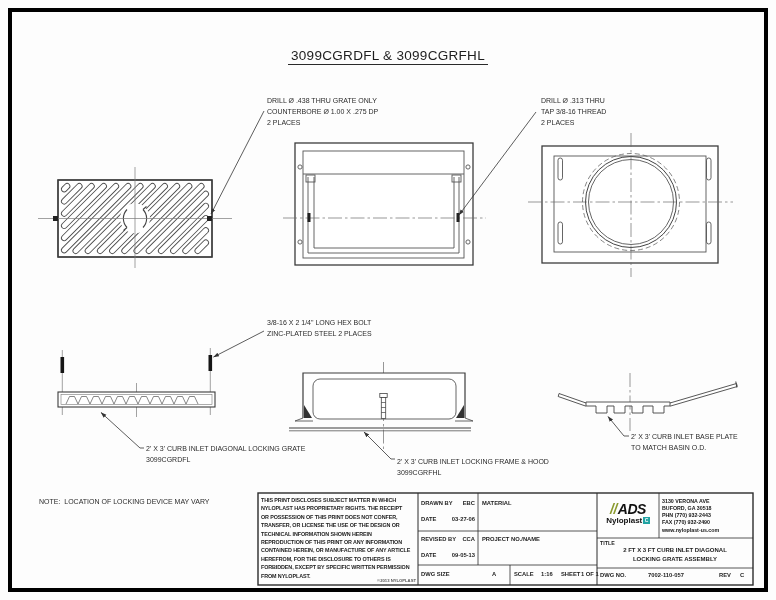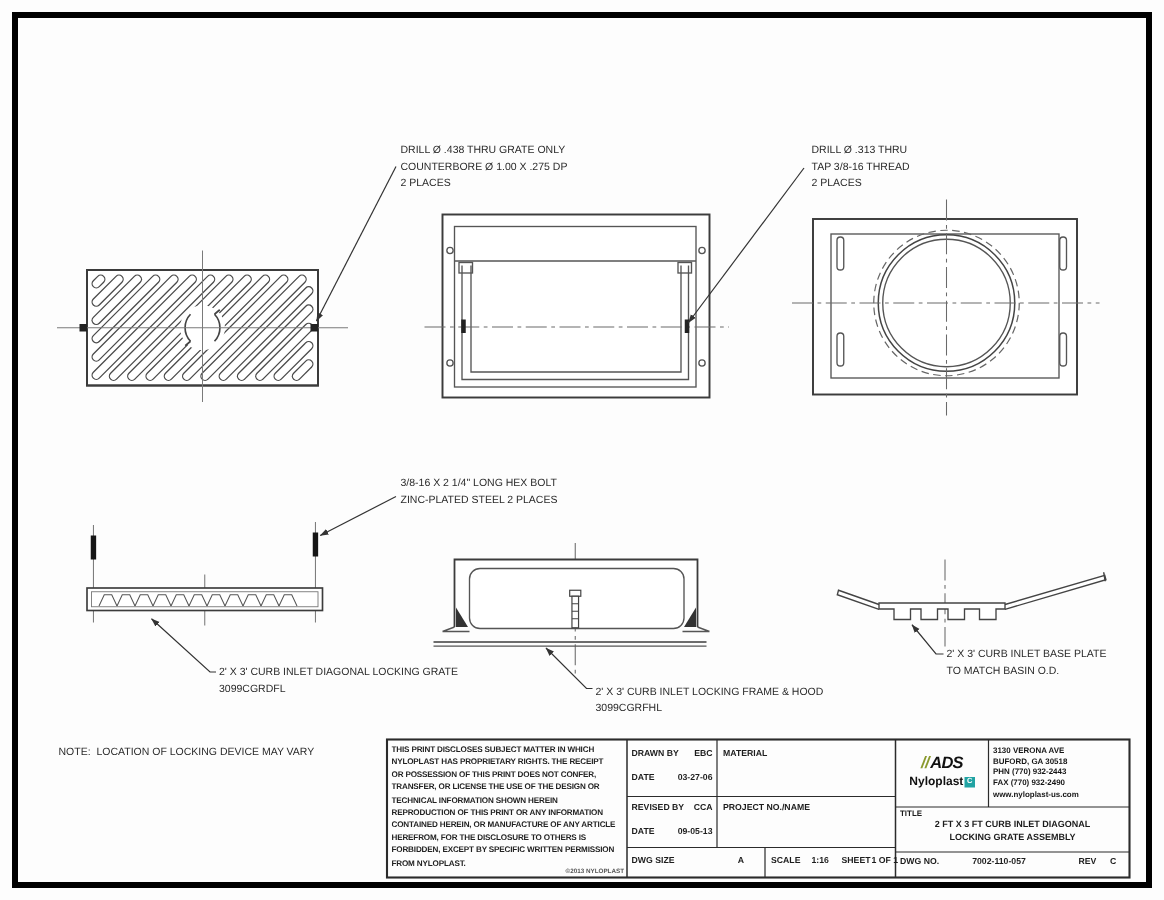--- a/index.html
+++ b/index.html
@@ -17,21 +17,21 @@
   
   .tb{position:absolute;font-weight:bold;font-size:5.8px;line-height:6.5px;color:#1c1c1c;white-space:nowrap;}
   .tb.small{font-size:5.3px;}
   .disclaimer{position:absolute;left:261px;top:496px;width:150px;height:82px;
               font-size:5.4px;line-height:8.4px;font-weight:bold;color:#222;
               white-space:normal;overflow:hidden;letter-spacing:-0.1px;}
   .copyright{position:absolute;left:330px;top:577.5px;width:86px;text-align:right;
              font-size:4.2px;font-weight:bold;color:#555;}
   .addr{position:absolute;left:662px;width:89px;font-size:5.3px;font-weight:bold;color:#151515;}
   .logo{position:absolute;left:599px;top:502px;width:58px;text-align:center;}
-  .logo .row1{font-size:11px;font-weight:bold;font-style:italic;line-height:14px;letter-spacing:-0.5px;color:#111;}
+  .logo .row1{font-size:14px;font-weight:bold;font-style:italic;line-height:14px;letter-spacing:-0.5px;color:#111;}
   .logo .slashes{color:var(--accent-green,#8a9a2e);margin-right:1px;}
   .logo .row2{font-size:8px;font-weight:bold;line-height:9px;color:#111;}
   .logo .mark{display:inline-block;width:6.5px;height:6.5px;background:var(--accent-teal,#21a3a3);
               color:#fff;font-size:5px;line-height:6.5px;text-align:center;vertical-align:1px;margin-left:1px;font-style:normal;}
   .val-right{text-align:right;}
   .center{text-align:center;}
 </style>
 </head>
 <body>
 
@@ -180,20 +180,21 @@
     </g>
 
     <g stroke="#2b2b2b" fill="none">
       <rect x="258" y="493" width="495" height="92" stroke-width="1.4"></rect>
       <path d="M418,493 V585 M597,493 V585" stroke-width="1"></path>
       <path d="M478,493 V565 M510,565 V585 M659,493 V538" stroke-width="0.8"></path>
       <path d="M418,531 H597 M418,565 H597 M597,538 H753 M597,568 H753" stroke-width="0.8"></path>
     </g>
   </svg>
 
+  <div class="txt sheet-title"><span>3099CGRDFL &amp; 3099CGRFHL</span></div>
 
   <div class="txt c7" style="left:267px;top:95px;">
     <div>DRILL Ø .438 THRU GRATE ONLY</div>
     <div>COUNTERBORE Ø 1.00 X .275 DP</div>
     <div>2 PLACES</div>
   </div>
 
   <div class="txt c7" style="left:541px;top:95px;">
     <div>DRILL Ø .313 THRU</div>
     <div>TAP 3/8-16 THREAD</div>

